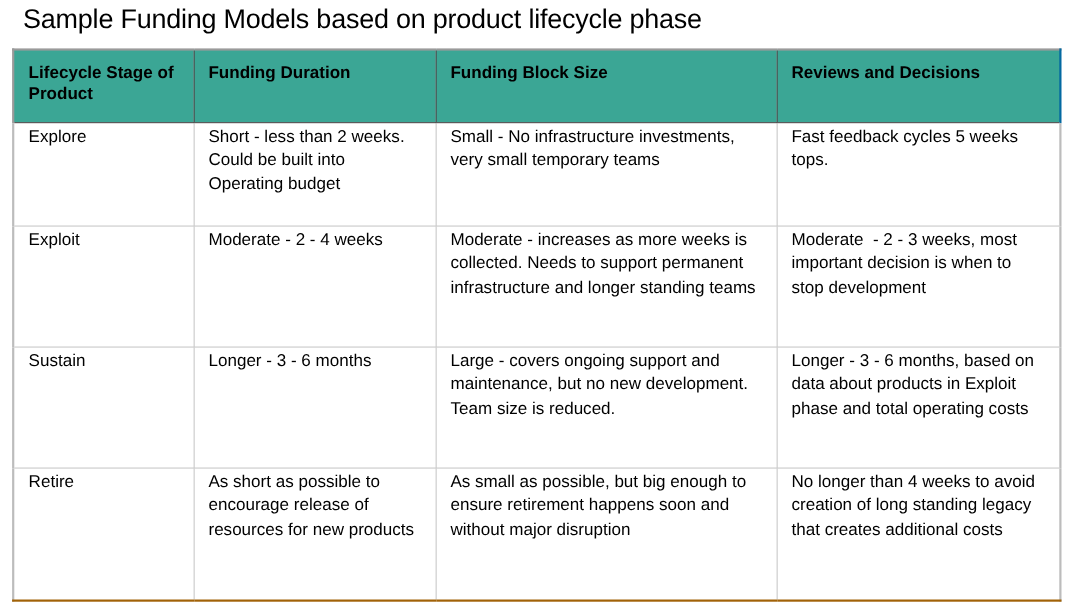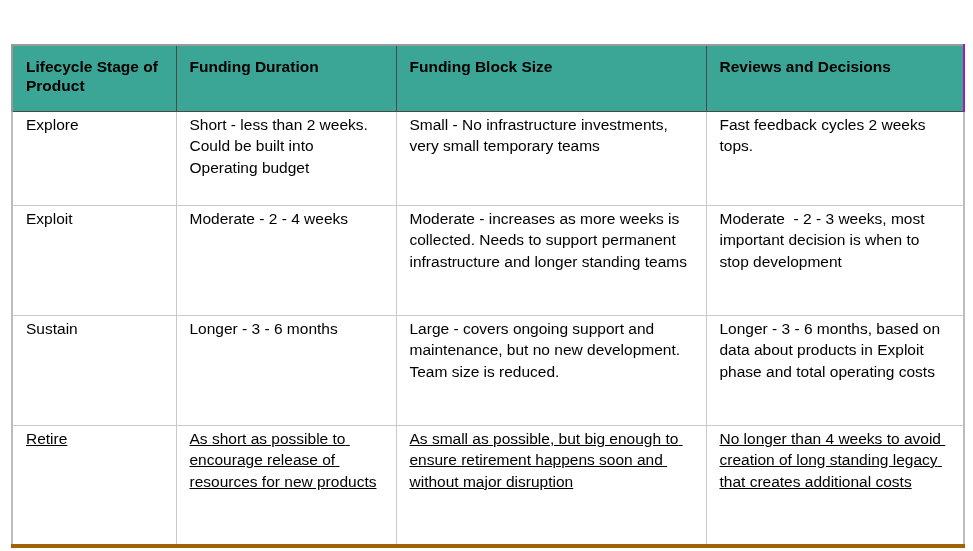--- a/index.html
+++ b/index.html
@@ -57,54 +57,55 @@
     background: #3BA695;
     color: #000000;
     font-size: 15.5px;
     font-weight: bold;
     line-height: 19px;
     padding: 11px 0 10px 13px;
     border: 1px solid #4a4a4a;
     height: 66px;
   }
   thead tr.header-row th:first-child { border-left: 2px solid #9a9a9a; margin-top: 44px; }
-  thead tr.header-row th:last-child  { border-right: 2px solid #a21caf; }
+  thead tr.header-row th:last-child  { border-right: 2px solid #0369a1; }
   thead tr.header-row th { border-top: 2px solid #9a9a9a; }
 
   tbody td {
     border: 1px solid #c9c9c9;
     font-size: 15.5px;
     font-weight: 400;
     line-height: 21.5px;
     padding: 2px 12px 10px 13px;
     color: #000000;
     background: #ffffff;
   }
   tbody td:first-child { border-left: 2px solid #bcbcbc; }
   tbody td:last-child  { border-right: 2px solid #bcbcbc; }
-  tbody tr:last-child td { border-bottom: 4px solid #a16207; text-decoration: underline; }
+  tbody tr:last-child td { border-bottom: 2px solid #a16207; }
   tbody tr:first-child td { border-top: 1px solid #8a8a8a; }
 
   .col-stage    { width: 164px; }
   .col-duration { width: 220px; }
   .col-block    { width: 310px; }
   .col-reviews  { width: 258px; }
 
   .row-explore td { height: 94px; }
   .row-exploit td { height: 110px; margin-left: 48px; }
   .row-sustain td { height: 110px; }
   .row-retire  td { height: 121px; }
 
   .cell-text { display: block; white-space: pre-wrap; }
 </style>
 </head>
 <body>
 
 <div class="slide">
 
+  <div class="page-title">Sample Funding Models based on product lifecycle phase</div>
 
   <div class="table-wrap">
     <table class="funding-table">
       <colgroup>
         <col class="col-stage">
         <col class="col-duration">
         <col class="col-block">
         <col class="col-reviews">
       </colgroup>
       <thead>
@@ -128,21 +129,21 @@
           <td>
             <span class="cell-text">Explore</span>
           </td>
           <td>
             <span class="cell-text">Short - less than 2 weeks. Could be built into Operating budget</span>
           </td>
           <td>
             <span class="cell-text">Small - No infrastructure investments, very small temporary teams</span>
           </td>
           <td>
-            <span class="cell-text">Fast feedback cycles 2 weeks tops.</span>
+            <span class="cell-text">Fast feedback cycles 5 weeks tops.</span>
           </td>
         </tr>
         <tr class="row-exploit">
           <td>
             <span class="cell-text">Exploit</span>
           </td>
           <td>
             <span class="cell-text">Moderate - 2 - 4 weeks</span>
           </td>
           <td>

